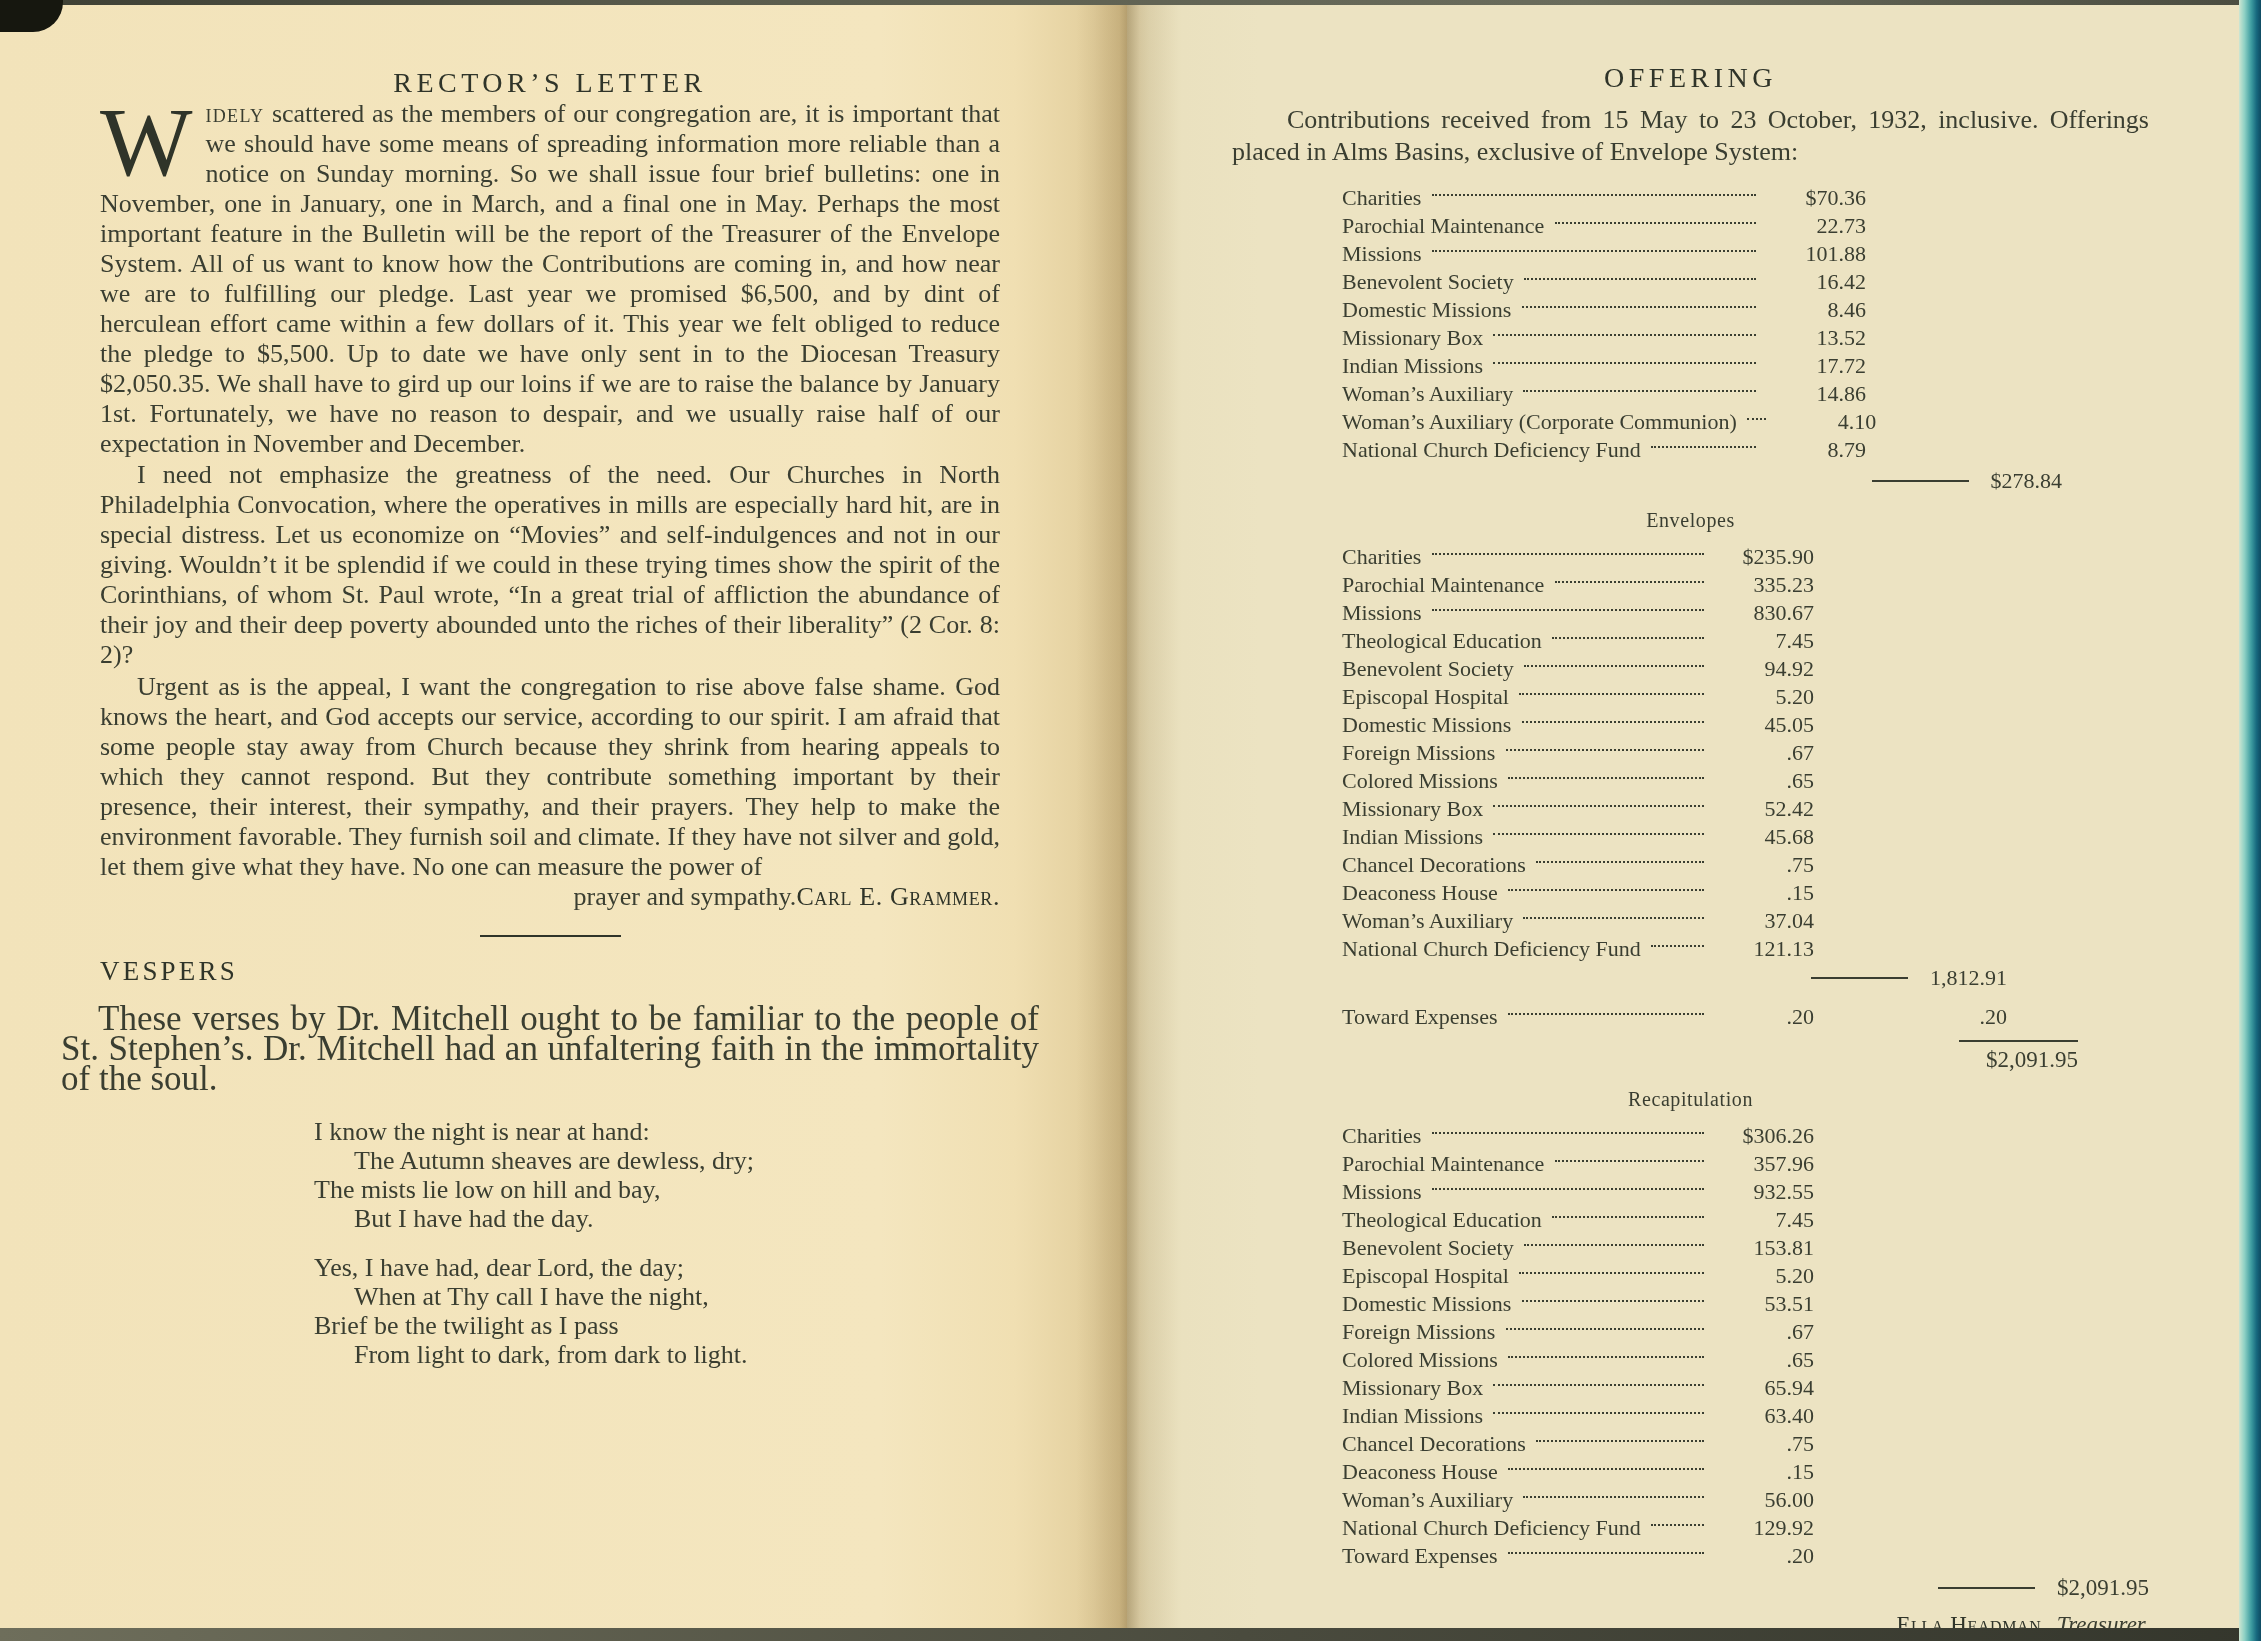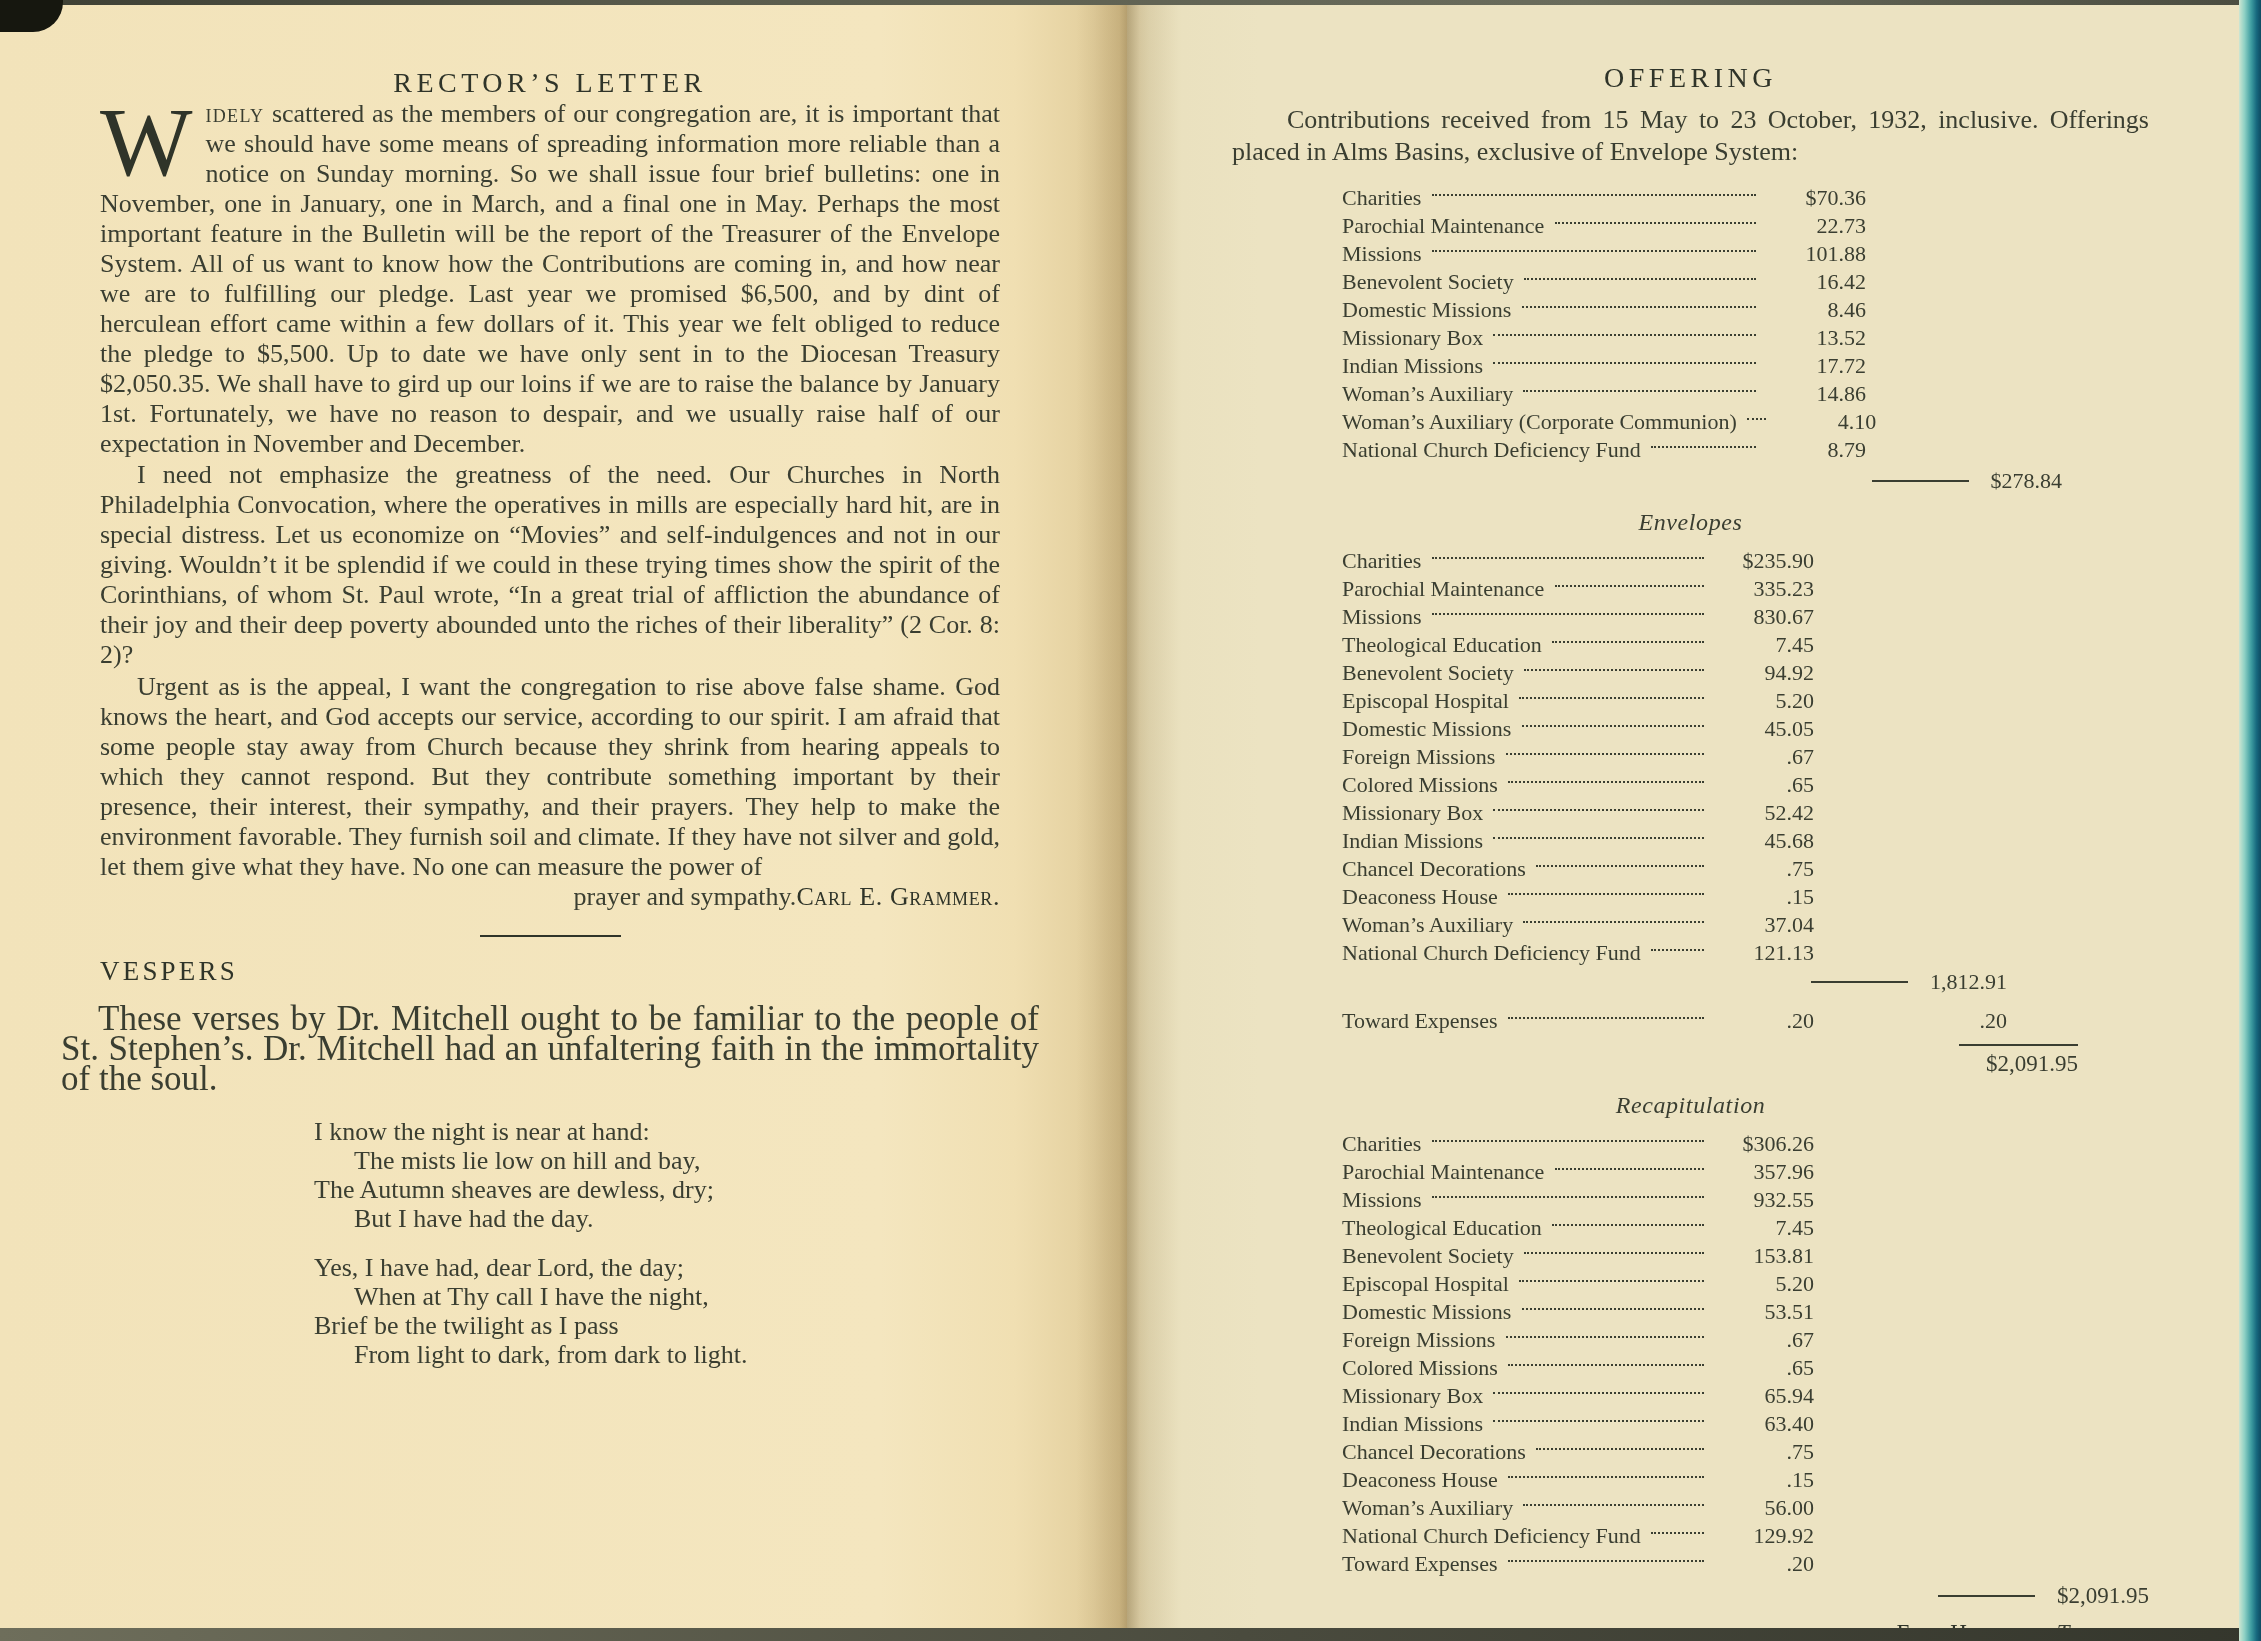--- a/index.html
+++ b/index.html
@@ -58,21 +58,21 @@
   .row-outer{display:flex;align-items:baseline;}
   .outer-amt{margin-left:auto;margin-right:142px;font-size:22px;}
   .sub{display:flex;justify-content:flex-end;align-items:center;font-size:22px;line-height:28px;}
   .sub .rule{width:97px;border-top:2.6px solid var(--ink);margin-right:22px;height:0;}
   .sub.alms{margin:2.6px 87px 6.5px 0;}
   .sub.env{margin:1.3px 142px 1.3px 0;text-align:right;}
   .sub.final{margin:3.9px 0 1.3px 0;font-size:23px;}
   .ruleline{display:flex;justify-content:flex-end;margin:9px 71px 3.9px 0;}
   .ruleline .rule{width:119px;border-top:2.6px solid var(--ink);height:0;}
   .grand-total{text-align:right;margin-right:71px;font-size:23px;line-height:28px;}
-  h3.sub-heading{margin:14px 0 11.6px 0;text-align:center;font-size:24px;font-weight:normal;font-style:italic;letter-spacing:0.6px;}
+  h3.sub-heading{margin:14px 0 11.6px 0;text-align:center;font-size:20px;font-weight:normal;letter-spacing:0.6px;}
   .gap{height:9px;}
   .treasurer-line{display:flex;justify-content:flex-end;gap:9px;margin-top:10.3px;font-size:23px;}
   .treasurer-role{font-style:italic;}
 </style>
 </head>
 <body>
 
 <div id="spread">
 
   <div class="page" id="left-page">
@@ -91,22 +91,22 @@
 
       <hr class="divider">
 
       <h2 class="section-title">VESPERS</h2>
       <p class="vespers-intro">These verses by Dr. Mitchell ought to be familiar to the people of St. Stephen’s. Dr. Mitchell had an unfaltering faith in the immortality of the soul.</p>
 
       <div class="poem">
         <div class="stanza">
 
         <div class="poem-line">I know the night is near at hand:</div>
+            <div class="poem-line">The Autumn sheaves are dewless, dry;</div>
             <div class="poem-line">The mists lie low on hill and bay,</div>
-            <div class="poem-line">The Autumn sheaves are dewless, dry;</div>
             <div class="poem-line">But I have had the day.</div>
           </div>
         <div class="stanza">
 
         <div class="poem-line">Yes, I have had, dear Lord, the day;</div>
             <div class="poem-line">When at Thy call I have the night,</div>
             <div class="poem-line">Brief be the twilight as I pass</div>
             <div class="poem-line">From light to dark, from dark to light.</div>
           </div>
       </div>

